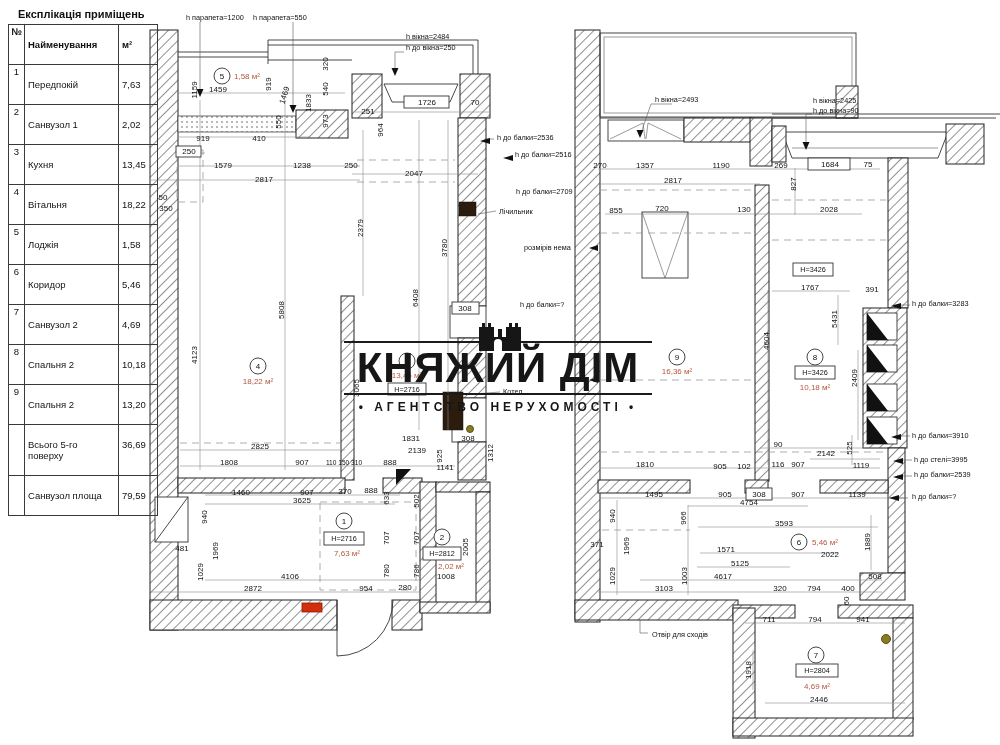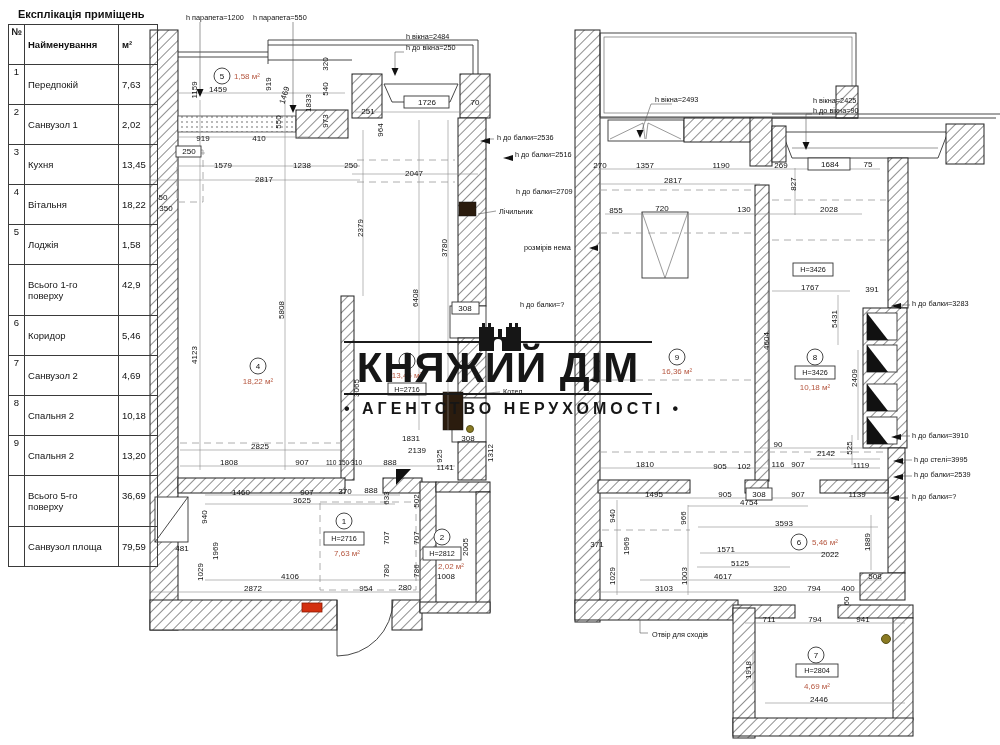--- a/index.html
+++ b/index.html
@@ -11,21 +11,21 @@
   .expl table{border-collapse:collapse;width:100%;font-size:9.5px;color:#111;}
   .expl th,.expl td{border:1px solid #3a3a3a;padding:14px 3px;vertical-align:top;text-align:left;}
   .expl th{font-weight:bold;}
   .expl td.no,.expl th.no{width:13px;text-align:center;padding:1px 1px;}
   .expl td.area,.expl th.area{width:32px;}
   
   .wm{position:absolute;left:344px;top:341px;width:308px;z-index:6;color:#161616;}
   .wm-rule{border-top:2px solid #1b1b1b;height:0;}
   .wm-name{font-size:42px;font-weight:bold;line-height:1.18;text-align:center;white-space:nowrap;
            letter-spacing:1px;}
-  .wm-tag{font-size:16px;font-weight:bold;letter-spacing:4px;text-align:center;margin-top:5px;white-space:nowrap;}
+  .wm-tag{font-size:12px;font-weight:bold;letter-spacing:4px;text-align:center;margin-top:5px;white-space:nowrap;}
   .wm-castle{position:absolute;left:50%;top:-24px;transform:translateX(-50%);}
   
   svg{position:absolute;left:0;top:0;z-index:2;}
   svg text{font-family:"Liberation Sans",sans-serif;}
   .w{fill:url(#h45);stroke:#222;stroke-width:1;}
   .sill{fill:url(#dots);stroke:#444;stroke-width:0.8;}
   .tl{stroke:#333;stroke-width:0.9;fill:none;}
   .t2{stroke:#555;stroke-width:0.6;fill:none;}
   .dim{stroke:#8a8a8a;stroke-width:0.6;fill:none;}
   .dash{stroke:#9a9a9a;stroke-width:0.8;stroke-dasharray:7 5;fill:none;}
@@ -80,25 +80,20 @@
             <td>Вітальня</td>
             <td class="area">18,22</td>
           </tr>
 
           <tr>
             <td class="no">5</td>
             <td>Лоджія</td>
             <td class="area">1,58</td>
           </tr>
 
-          <tr>
-            <td class="no"></td>
-            <td>Всього 1-го поверху</td>
-            <td class="area">42,9</td>
-          </tr>
 
           <tr>
             <td class="no">6</td>
             <td>Коридор</td>
             <td class="area">5,46</td>
           </tr>
 
           <tr>
             <td class="no">7</td>
             <td>Санвузол 2</td>

